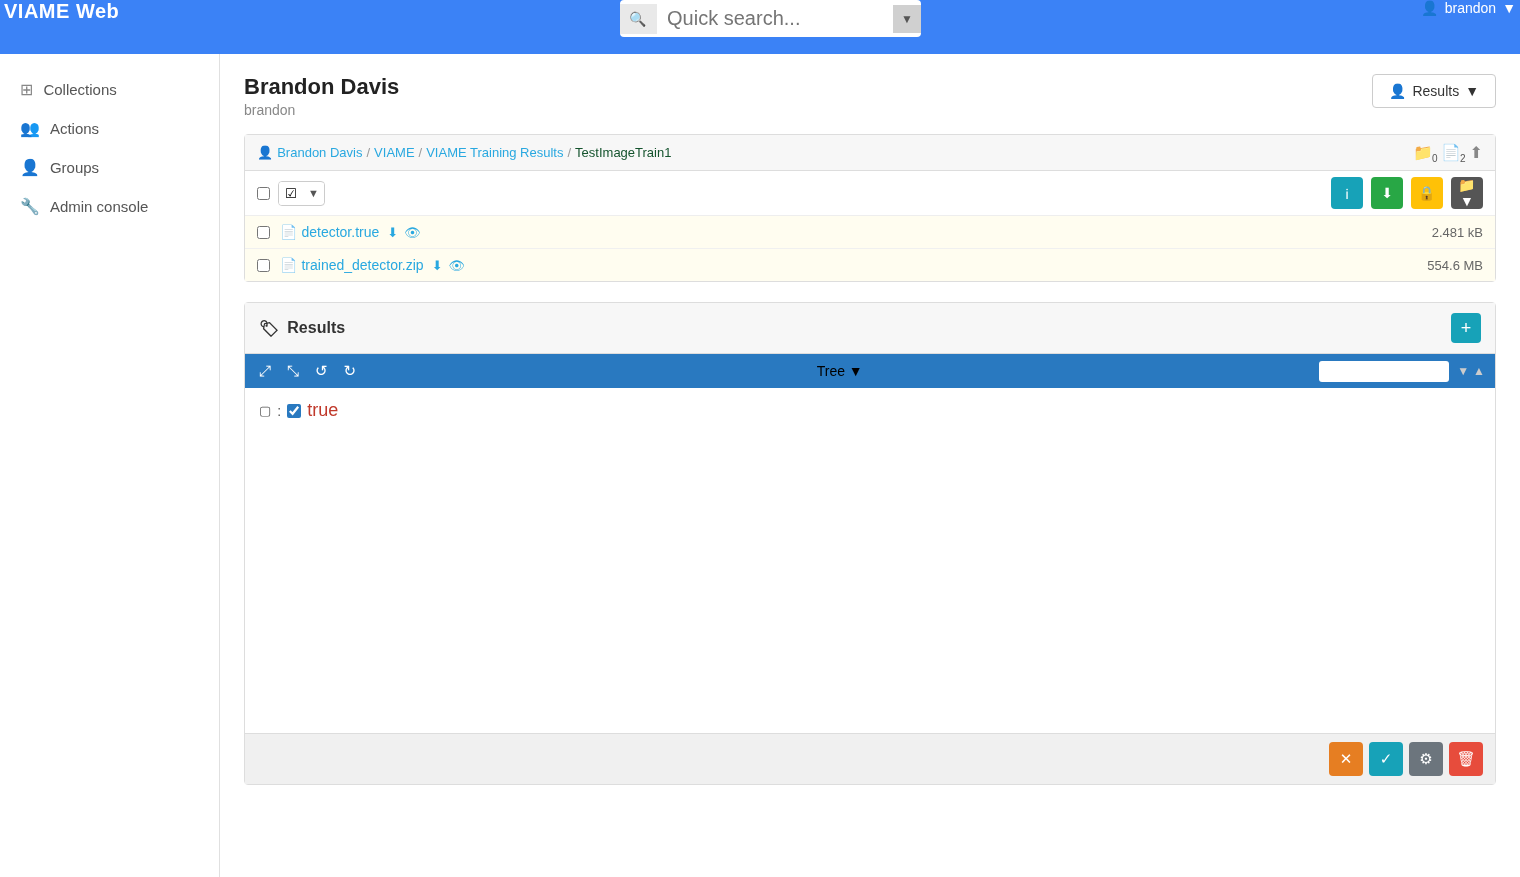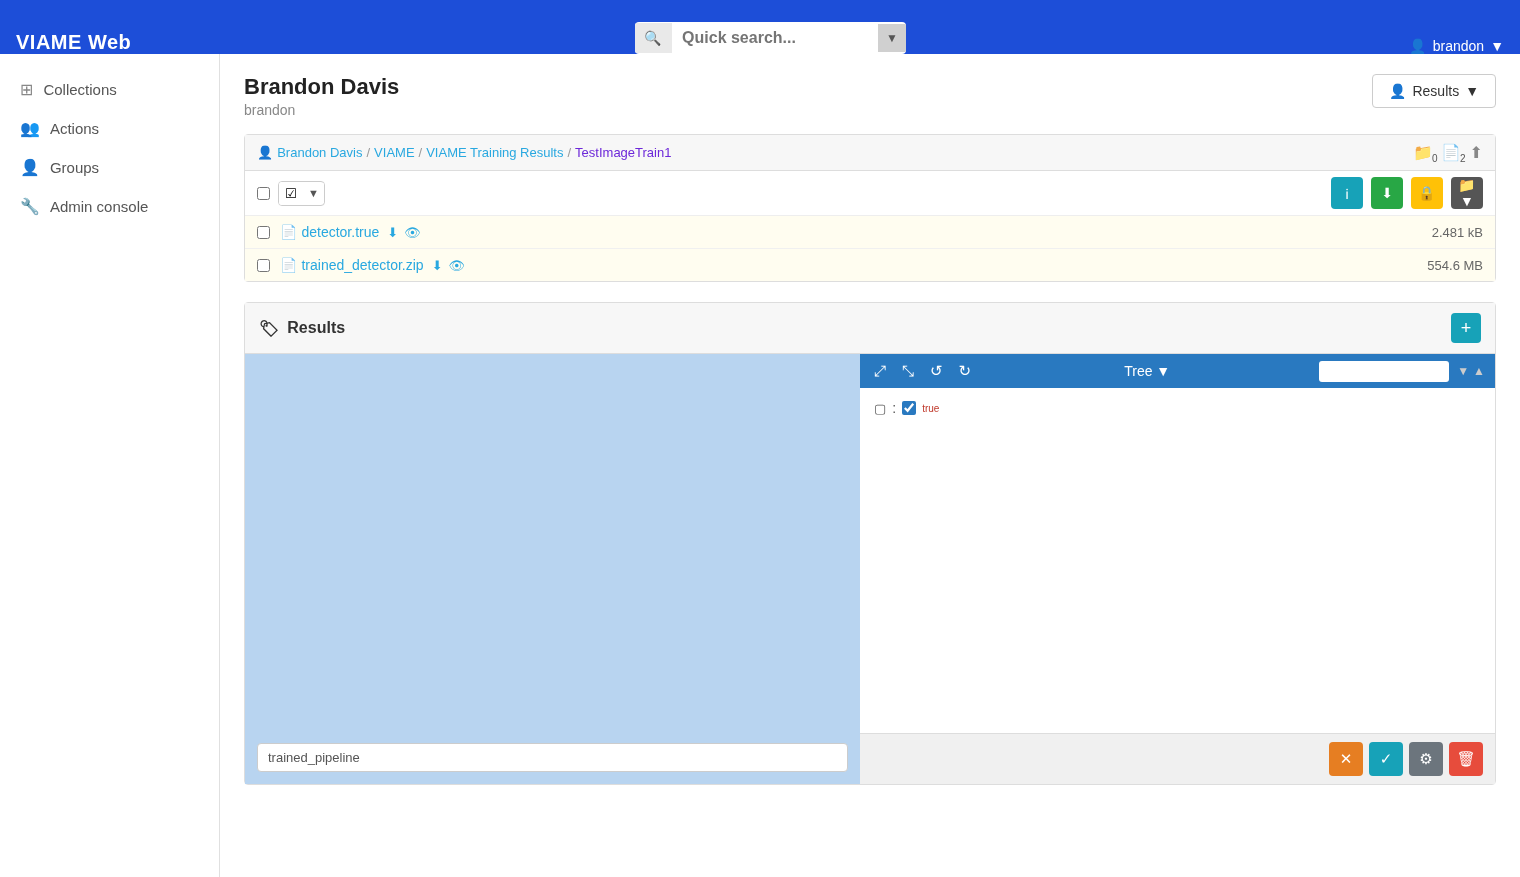--- a/index.html
+++ b/index.html
@@ -1,24 +1,24 @@
 <!DOCTYPE html>
 <html><head>
   <meta charset="utf-8">
   <style>
     * { box-sizing: border-box; margin: 0; padding: 0; }
     body { font-family: Arial, sans-serif; font-size: 14px; background: #f5f5f5; height: 877px; overflow: hidden; }
 
     
     .navbar {
-      background: #1d4ed8;
+      background: #3b82f6;
       height: 54px;
       display: flex;
-      align-items: flex-end;
-      padding: 0 16px;
+      align-items: flex-start;
+      padding: 0 4px;
       justify-content: space-between;
     }
     .navbar-brand {
       color: #fff;
       font-size: 20px;
       font-weight: bold;
       letter-spacing: 0.5px;
     }
     .navbar-search {
       display: flex;
@@ -32,24 +32,23 @@
       border: none;
       padding: 7px 10px;
       cursor: pointer;
       color: #555;
       font-size: 14px;
     }
     .navbar-search input {
       border: none;
       outline: none;
       padding: 7px 10px;
-      font-size: 16px;
-      width: 206px;
+      font-size: 20px;
+      width: 236px;
       color: #999;
-      font-weight: bold;
     }
     .navbar-search .dropdown-btn {
       background: #d0d0d0;
       border: none;
       padding: 7px 8px;
       cursor: pointer;
       color: #555;
       font-size: 12px;
     }
     .navbar-user {
@@ -131,21 +130,21 @@
       justify-content: space-between;
     }
     .breadcrumb {
       display: flex;
       align-items: center;
       gap: 4px;
       font-size: 13px;
     }
     .breadcrumb a { color: #29a8e0; text-decoration: none; }
     .breadcrumb .sep { color: #999; }
-    .breadcrumb .current { color: #6d28d9; }
+    .breadcrumb .current { color: #14532d; }
     .fb-icon-btn {
       width: 32px;
       height: 32px;
       border: none;
       border-radius: 4px;
       cursor: pointer;
       display: flex;
       align-items: center;
       justify-content: center;
       font-size: 14px;
@@ -280,21 +279,21 @@
     }
     .tree-tool-btn {
       background: none;
       border: none;
       color: #fff;
       cursor: pointer;
       font-size: 15px;
       padding: 2px 4px;
     }
     .tree-label {
-      color: #ffffff;
+      color: #000000;
       font-size: 14px;
       flex: 1;
       text-align: center;
     }
     .tree-search {
       background: #fff;
       border: none;
       border-radius: 3px;
       padding: 3px 8px;
       font-size: 13px;
@@ -329,21 +328,21 @@
       color: #555;
       font-size: 13px;
     }
     .tree-node-checkbox {
       accent-color: #2979c0;
       width: 14px;
       height: 14px;
     }
     .tree-node-value {
       color: #c0392b;
-      font-size: 10px;
+      font-size: 18px;
     }
 
     
     .meta-bottom-actions {
       display: flex;
       align-items: center;
       gap: 6px;
       padding: 8px 12px;
       background: #f0f0f0;
       border-top: 1px solid #ddd;
@@ -510,23 +509,20 @@
       <div class="metadata-header">
         <div class="metadata-title">
           <span>🏷</span>
           <span>Results</span>
         </div>
         <button class="add-meta-btn">+</button>
       </div>
 
       <div class="metadata-body">
 
-        <div class="metadata-left">
-          <input class="meta-key-input" type="text" value="trained_pipeline" style="">
-        </div>
 
         <div class="metadata-right">
           <div class="tree-toolbar">
             <button class="tree-tool-btn" title="Expand all">⤢</button>
             <button class="tree-tool-btn" title="Collapse all">⤡</button>
             <button class="tree-tool-btn" title="Undo">↺</button>
             <button class="tree-tool-btn" title="Redo">↻</button>
             <span class="tree-label">Tree ▼</span>
             <input class="tree-search" type="text" placeholder="" style="">
             <div class="tree-search-controls">

